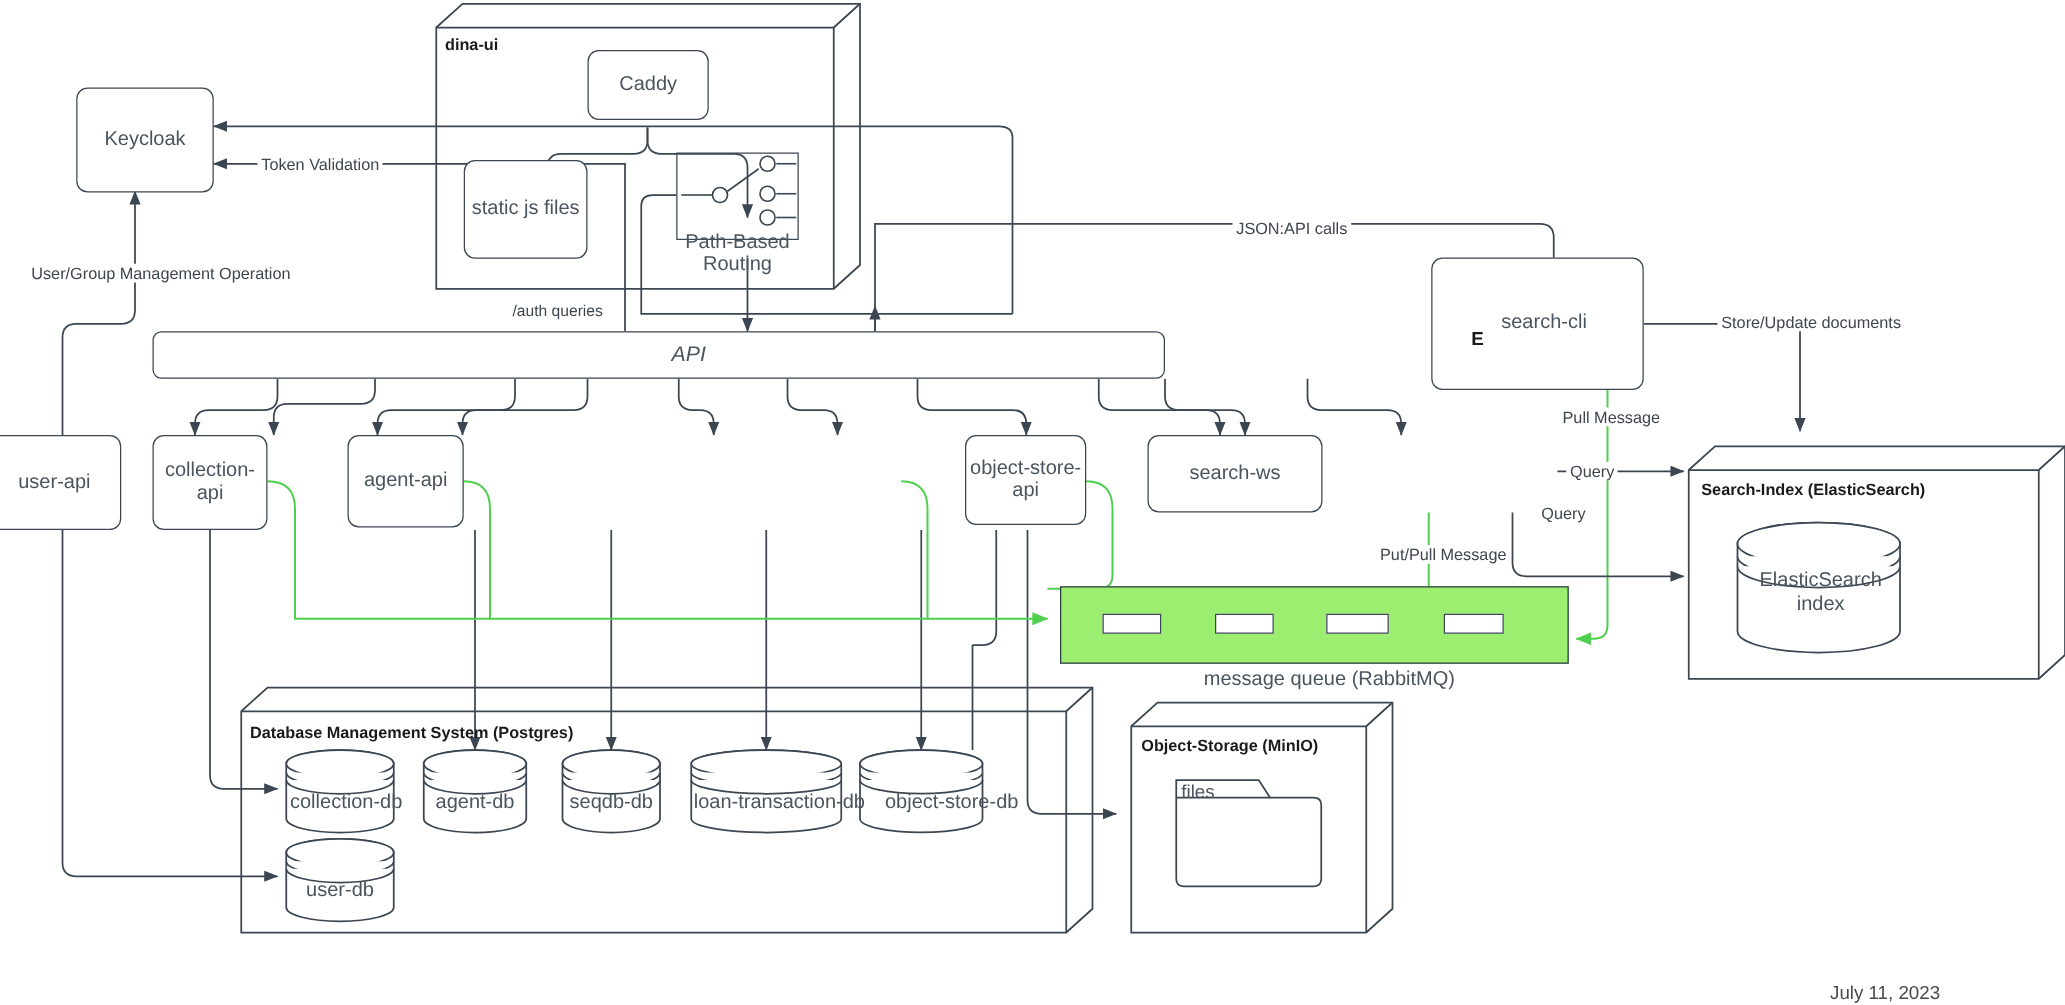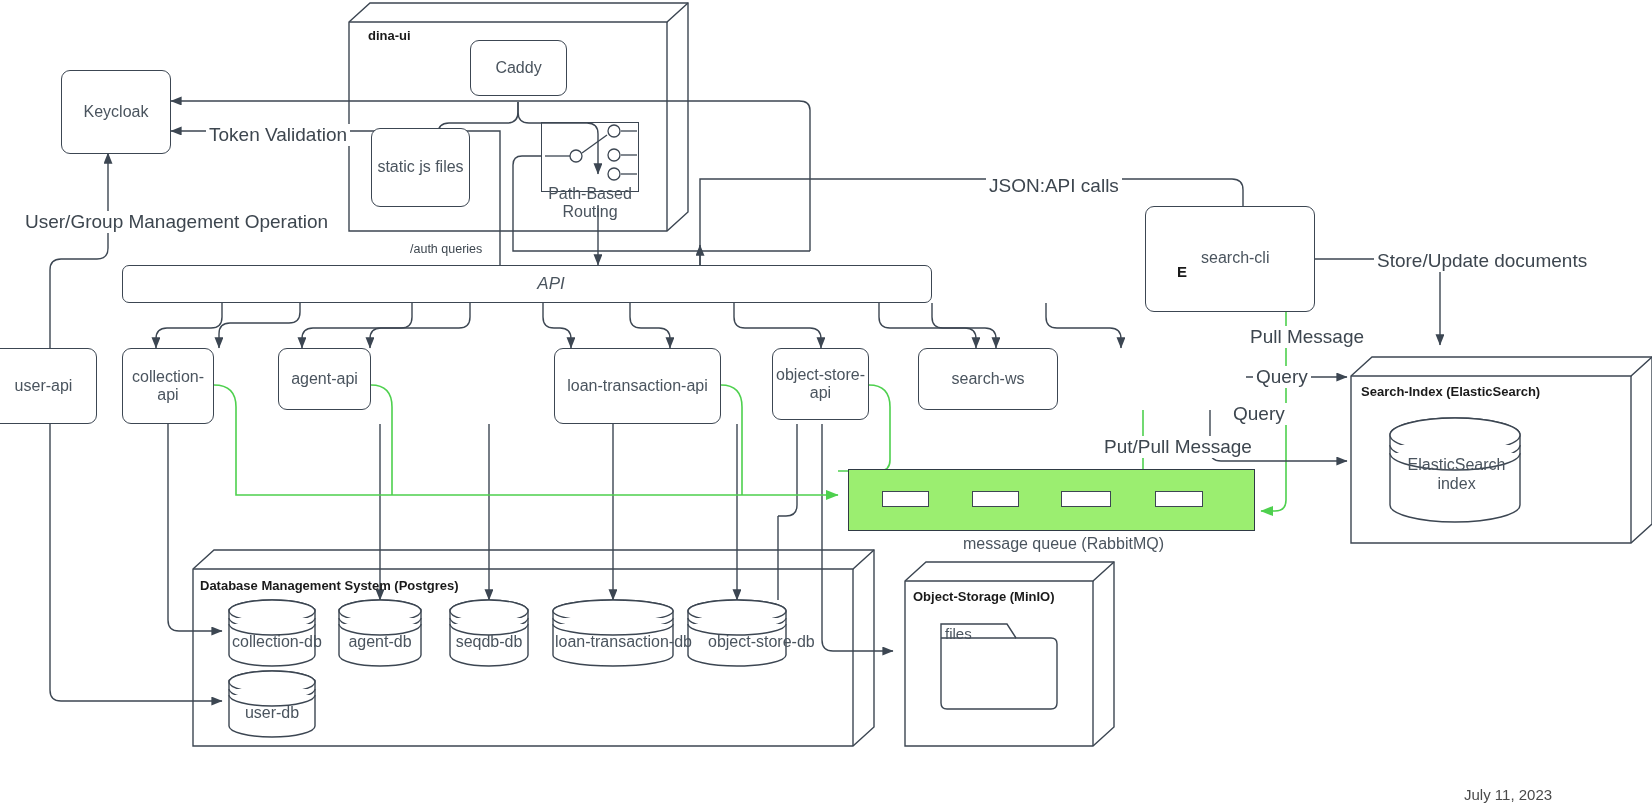--- a/index.html
+++ b/index.html
@@ -2,21 +2,21 @@
 <html><head>
 <meta charset="utf-8">
 <style>
   html,body{margin:0;padding:0;background:#ffffff;}
   body{width:1652px;height:804px;font-family:"Liberation Sans",sans-serif;overflow:hidden;}
   #stage{position:relative;width:1652px;height:804px;}
   svg#wires{position:absolute;left:0;top:0;width:1652px;height:804px;}
   .node{position:absolute;box-sizing:border-box;border:1.4px solid #3c4652;background:#ffffff;border-radius:9px;
         display:flex;align-items:center;justify-content:center;text-align:center;color:#4a545e;font-size:16px;line-height:1.15;}
   .sqnode{border-radius:0;}
-  .lbl{position:absolute;color:#3d464f;font-size:19px;background:#ffffff;padding:0 3px;white-space:nowrap;}
+  .lbl{position:absolute;color:#3d464f;font-size:13px;background:#ffffff;padding:0 3px;white-space:nowrap;}
   .lbl-b{font-weight:bold;font-size:13px;color:#1a1a1a;background:transparent;}
   .cap{position:absolute;color:#4a545e;font-size:16px;white-space:nowrap;text-align:center;}
   .mq{position:absolute;background:#9bee70;border:1.4px solid #2f3a44;box-sizing:border-box;}
   .mqcell{position:absolute;background:#ffffff;border:1.3px solid #3c4652;box-sizing:border-box;}
   .date{position:absolute;color:#4a4a4a;font-size:15px;margin-top:20px;}
   .apibar{position:absolute;box-sizing:border-box;border:1.3px solid #3c4652;background:#fff;border-radius:7px;
           display:flex;align-items:center;justify-content:center;font-style:italic;font-size:17px;color:#4a545e;padding-left:48px;}
 </style>
 </head>
 <body>
@@ -170,21 +170,21 @@
       </g>
 
       <line x1="886" y1="499" x2="1185" y2="499" stroke="#4a545e" stroke-width="1.6"></line>
     </g>
   </svg>
 
   <div class="node" style="left:61px;top:70px;width:110px;height:84px;">
     <span>Keycloak</span>
   </div>
 
-  <div class="lbl lbl-b" style="left:365px;top:28px;text-align:right;">dina-ui</div>
+  <div class="lbl lbl-b" style="left:353px;top:28px;text-align:right;">dina-ui</div>
 
   <div class="node" style="left:470px;top:40px;width:97px;height:56px;">
     <span>Caddy</span>
   </div>
 
   <div class="node" style="left:371px;top:128px;width:99px;height:79px;">
     <span>static js files</span>
   </div>
 
   <div class="node sqnode" style="left:541px;top:122px;width:98px;height:70px;background:transparent;border-color:#3c4652;"></div>
@@ -193,25 +193,22 @@
   <div class="apibar" style="left:122px;top:265px;width:810px;height:38px;">
     <span>API</span>
   </div>
 
   <div class="node" style="left:-10px;top:348px;width:107px;height:76px;">
     <span>user-api</span>
   </div>
   <div class="node" style="left:122px;top:348px;width:92px;height:76px;">
     <span>collection-api</span>
   </div>
-  <div class="node" style="left:278px;top:348px;width:93px;height:62px;">
+  <div class="node" style="left:278px;top:348px;width:93px;height:74px;">
     <span>agent-api</span>
-  </div>
-  <div class="node" style="left:554px;top:348px;width:167px;height:76px;">
-    <span>loan-transaction-api</span>
   </div>
   <div class="node" style="left:772px;top:348px;width:97px;height:72px;">
     <span style="white-space:normal;">object-store-api</span>
   </div>
   <div class="node" style="left:918px;top:348px;width:140px;height:62px;">
     <span>search-ws</span>
   </div>
 
   <div class="node" style="left:1145px;top:206px;width:170px;height:106px;"></div>
   <div class="cap" style="left:1201px;top:249px;">search-cli</div>

